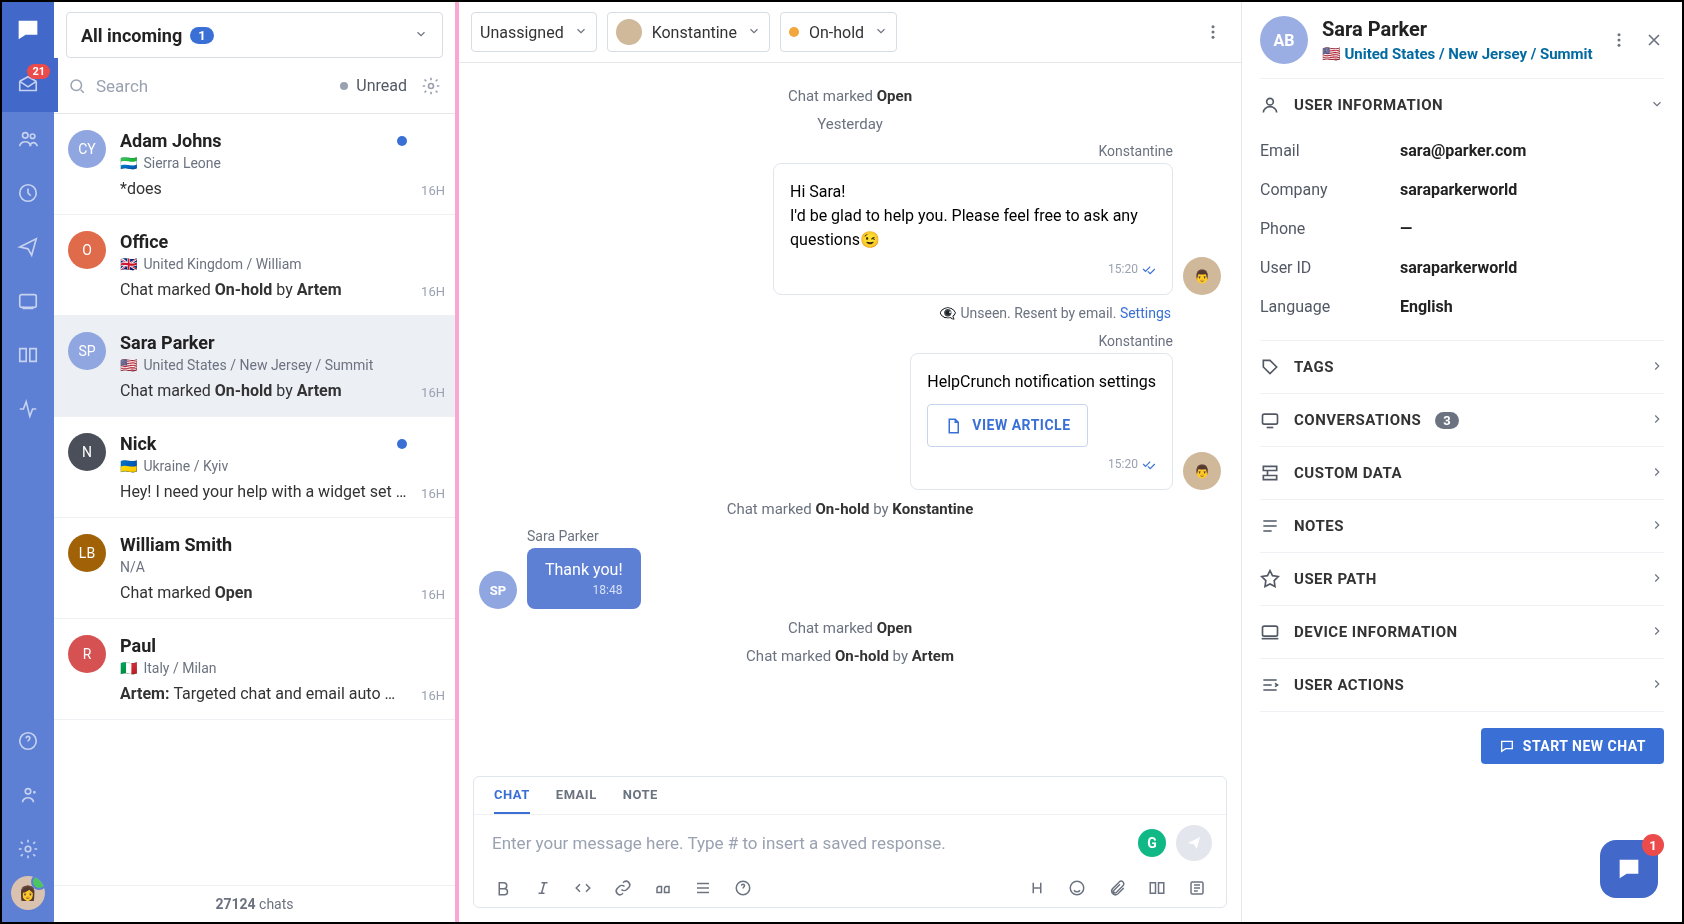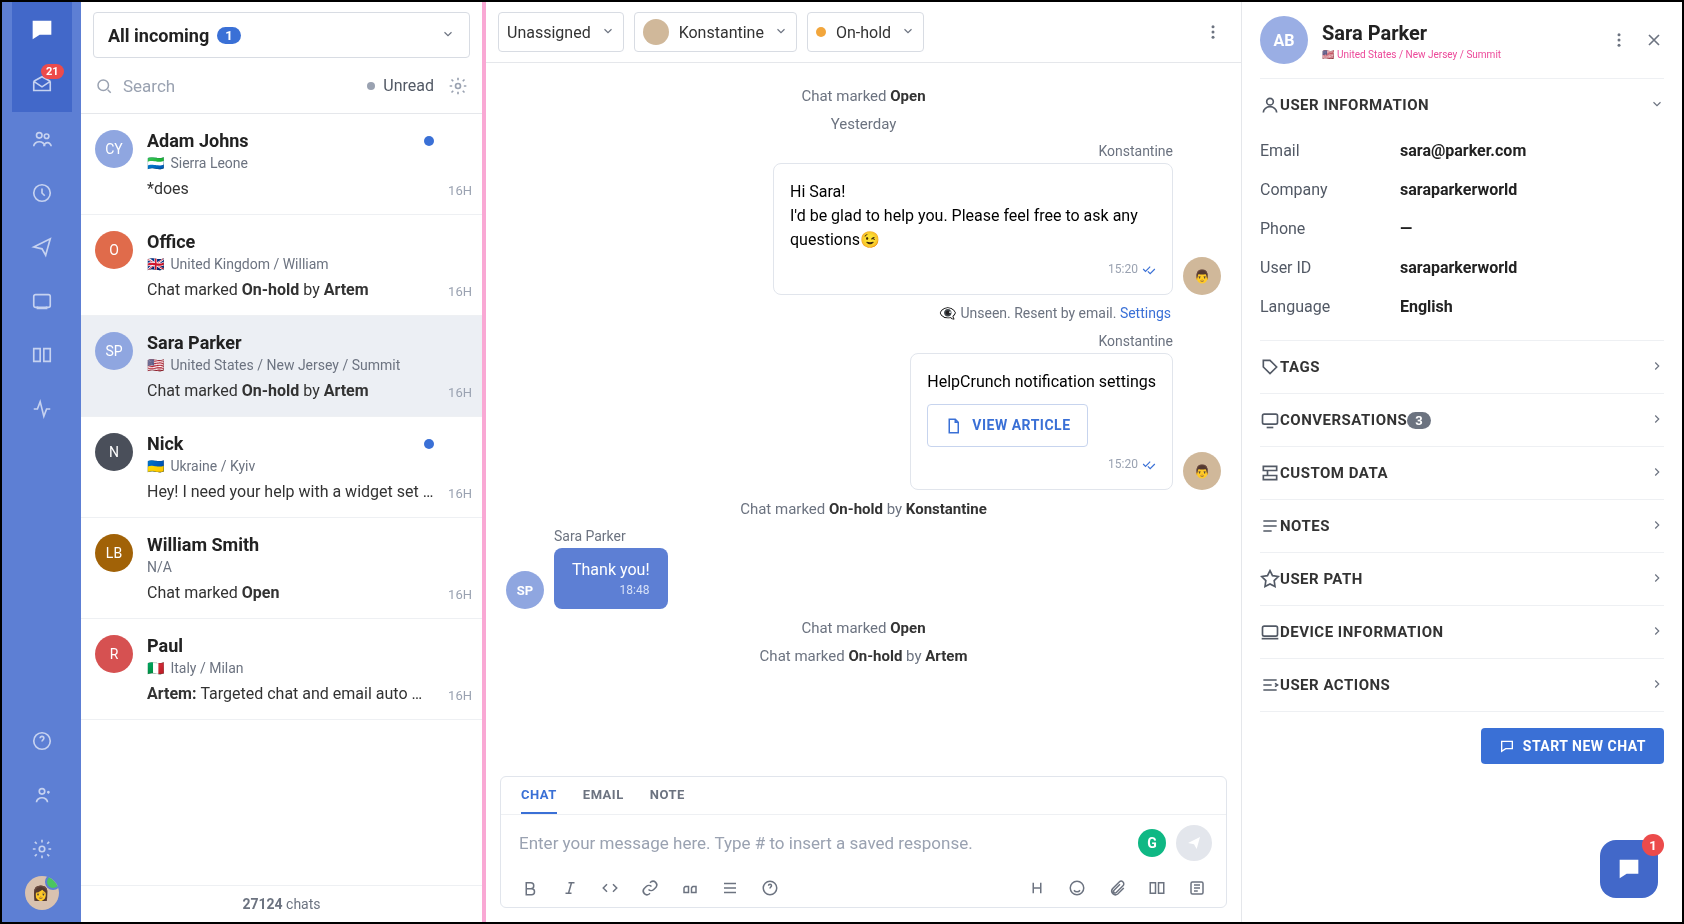--- a/index.html
+++ b/index.html
@@ -1,19 +1,19 @@
 <!DOCTYPE html>
 <html><head>
 <meta charset="utf-8">
 <style>
 *{box-sizing:border-box;margin:0;padding:0;font-family:-apple-system,BlinkMacSystemFont,"Segoe UI",Roboto,sans-serif;}
 body{background:#fff;width:1684px;height:924px;overflow:hidden;border:2px solid #000;}
 .app{display:flex;height:100%;}
 
-.nav{width:79px;background:#5d7fd4;display:flex;flex-direction:column;align-items:center;padding-top:0;}
+.nav{width:52px;background:#5d7fd4;display:flex;flex-direction:column;align-items:center;padding-top:0;}
 .nav .logo{width:60px;height:56px;display:flex;align-items:center;justify-content:center;background:#4268c9;}
 .nav .logo svg{width:28px;height:28px;fill:#fff;}
 .nav-item{width:60px;height:54px;display:flex;align-items:center;justify-content:center;cursor:pointer;position:relative;}
 .nav-item svg{width:22px;height:22px;fill:none;stroke:#c6d2f0;stroke-width:1.8;}
 .nav-item.active{background:#4268c9;}
 .nav-item .badge{position:absolute;top:6px;right:8px;background:#ec4b4b;color:#fff;font-size:11px;font-weight:700;border-radius:10px;padding:1px 5px;min-width:18px;text-align:center;}
 .nav-spacer{flex:1;}
 .avatar-me{width:34px;height:34px;border-radius:50%;background:#d9c2b0;margin-bottom:12px;position:relative;display:flex;align-items:center;justify-content:center;font-size:14px;overflow:hidden;}
 .avatar-me::after{content:"";position:absolute;top:-2px;right:-2px;width:12px;height:12px;background:#4ac561;border:2px solid #5d7fd4;border-radius:50%;}
 
@@ -81,24 +81,24 @@
 .send-btn{width:36px;height:36px;border-radius:50%;background:#e3e6ec;display:flex;align-items:center;justify-content:center;cursor:pointer;}
 .send-btn svg{width:16px;height:16px;fill:#fff;}
 .comp-toolbar{display:flex;align-items:center;gap:22px;padding:8px 20px 10px 20px;}
 .comp-toolbar .sp{flex:1;}
 .tb-ic{width:18px;height:18px;stroke:#6c7380;fill:none;stroke-width:2;cursor:pointer;}
 
 .details{width:440px;display:flex;flex-direction:column;padding:14px 18px;overflow:auto;}
 .details-hdr{display:flex;align-items:center;gap:14px;padding-bottom:14px;border-bottom:1px solid #eef0f3;}
 .details-av{width:48px;height:48px;border-radius:50%;background:#9aaee4;color:#fff;font-weight:700;display:flex;align-items:center;justify-content:center;font-size:16px;}
 .details-name{font-size:20px;font-weight:700;color:#222;}
-.details-loc{font-size:10px;color:#ec4899;margin-top:4px;}
+.details-loc{font-size:15px;color:#0369a1;margin-top:4px;font-weight:bold;}
 .details-hdr .icons{margin-left:auto;display:flex;gap:16px;align-items:center;}
 .sec{border-bottom:1px solid #eef0f3;}
-.sec-hdr{display:flex;align-items:center;padding:16px 0;cursor:pointer;}
+.sec-hdr{display:flex;align-items:center;gap:14px;padding:16px 0;cursor:pointer;}
 .sec-ic{width:20px;height:20px;stroke:#525965;fill:none;stroke-width:2;}
 .sec-title{font-size:15px;font-weight:700;letter-spacing:0.5px;color:#333;}
 .sec-count{background:#6c7380;color:#fff;font-size:13px;font-weight:700;border-radius:10px;padding:1px 8px;}
 .sec-chev{margin-left:auto;}
 .info-rows{padding:0 0 14px 0;}
 .info-row{display:flex;padding:10px 0;}
 .info-label{width:140px;font-size:16px;color:#525965;}
 .info-val{font-size:16px;font-weight:700;color:#222;}
 .start-chat{margin:16px 0 4px auto;background:#3a70d6;color:#fff;border:none;border-radius:4px;padding:10px 18px;font-size:14px;font-weight:700;letter-spacing:0.5px;display:flex;align-items:center;gap:8px;cursor:pointer;}
 .float-chat{position:absolute;right:26px;bottom:26px;width:58px;height:58px;border-radius:16px;background:#4268c9;display:flex;align-items:center;justify-content:center;cursor:pointer;}

